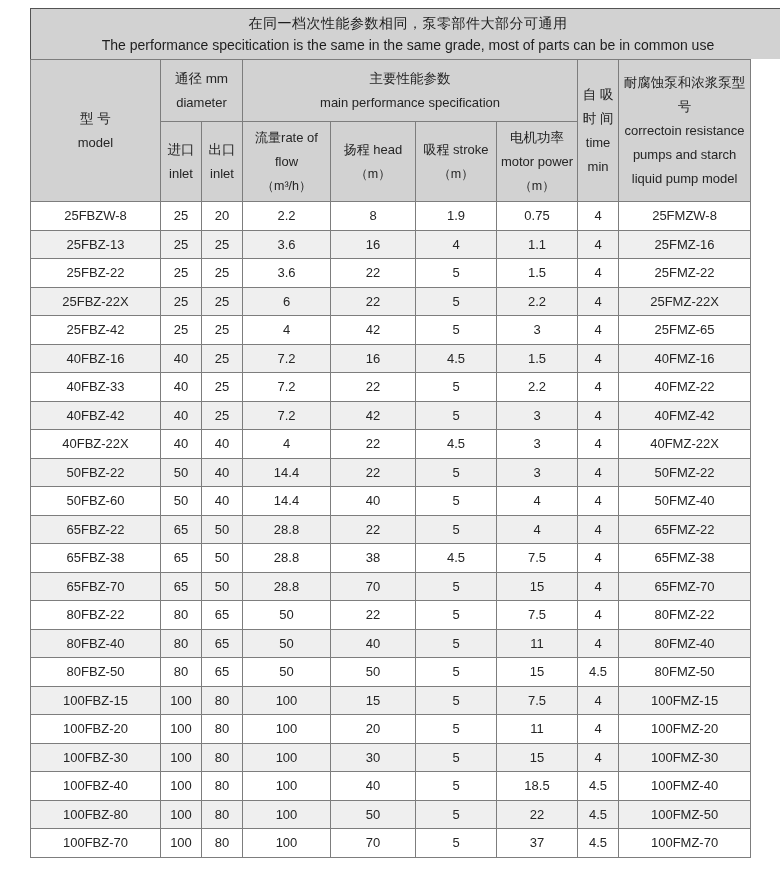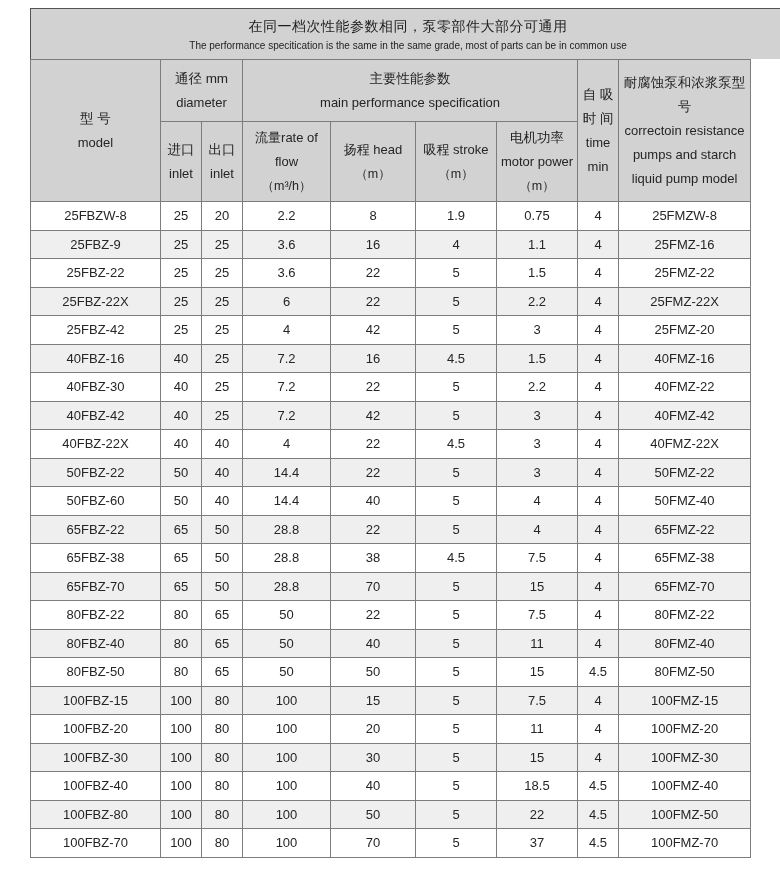--- a/index.html
+++ b/index.html
@@ -16,21 +16,21 @@
   .banner {
     width: 756px; height: 51px;
     background: #d2d2d2;
     border: 1px solid #535353;
     border-bottom: none;
     display: flex; flex-direction: column;
     align-items: center; justify-content: center;
     gap: 4px;
   }
   .banner .zh { font-size: 14px; letter-spacing: 0.5px; color: #1e1e1e; }
-  .banner .en { font-size: 10px; color: #1e1e1e; }
+  .banner .en { font-size: 14px; color: #1e1e1e; }
 
   
   table.spec {
     width: 720px;
     border-collapse: collapse;
     table-layout: fixed;
     border: 1px solid #535353;
   }
   table.spec th, table.spec td {
     border: 1px solid #7d7d7d;
@@ -145,21 +145,21 @@
           <td>25</td>
           <td>20</td>
           <td>2.2</td>
           <td>8</td>
           <td>1.9</td>
           <td>0.75</td>
           <td>4</td>
           <td>25FMZW-8</td>
         </tr>
         <tr class="stripe">
-          <td>25FBZ-9</td>
+          <td>25FBZ-13</td>
           <td>25</td>
           <td>25</td>
           <td>3.6</td>
           <td>16</td>
           <td>4</td>
           <td>1.1</td>
           <td>4</td>
           <td>25FMZ-16</td>
         </tr>
         <tr>
@@ -186,35 +186,35 @@
         </tr>
         <tr>
           <td>25FBZ-42</td>
           <td>25</td>
           <td>25</td>
           <td>4</td>
           <td>42</td>
           <td>5</td>
           <td>3</td>
           <td>4</td>
-          <td>25FMZ-20</td>
+          <td>25FMZ-65</td>
         </tr>
         <tr class="stripe">
           <td>40FBZ-16</td>
           <td>40</td>
           <td>25</td>
           <td>7.2</td>
           <td>16</td>
           <td>4.5</td>
           <td>1.5</td>
           <td>4</td>
           <td>40FMZ-16</td>
         </tr>
         <tr>
-          <td>40FBZ-30</td>
+          <td>40FBZ-33</td>
           <td>40</td>
           <td>25</td>
           <td>7.2</td>
           <td>22</td>
           <td>5</td>
           <td>2.2</td>
           <td>4</td>
           <td>40FMZ-22</td>
         </tr>
         <tr class="stripe">

